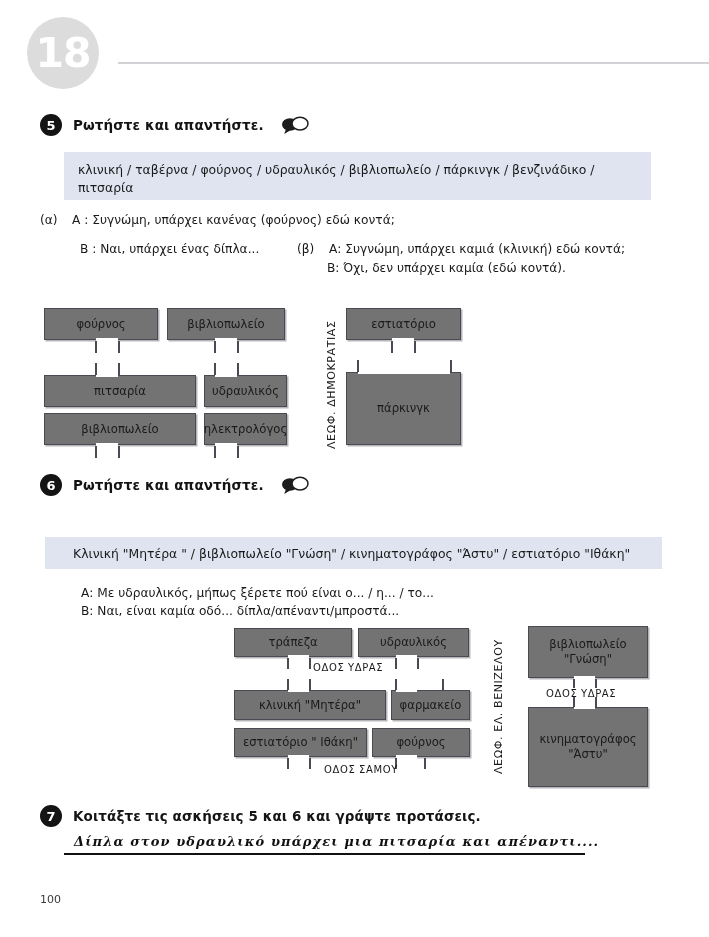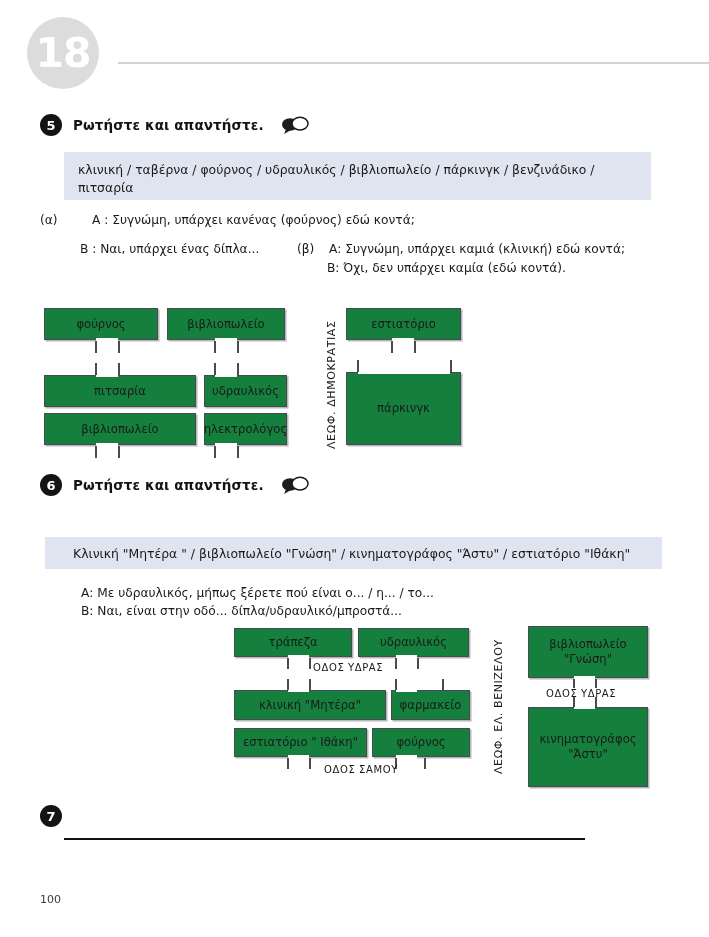--- a/index.html
+++ b/index.html
@@ -78,21 +78,21 @@
   }
 
   
   .dlg { position: absolute; font-size: 12.2px; color:#1a1a1a; white-space: nowrap; }
 
   
   .map { position: absolute; }
   .bldg {
     position: absolute;
     box-sizing: border-box;
-    background: #15803d;
+    background: #737373;
     border: 1.5px solid #4a4a52;
     display: flex;
     align-items: center;
     justify-content: center;
     text-align: center;
     font-size: 11.6px;
     color: #1a1a1a;
     line-height: 15px;
     box-shadow: 1.5px 1.5px 0 0 rgba(120,120,130,.55);
   }
@@ -162,21 +162,21 @@
   <svg class="bubble-icon" width="28" height="20" viewBox="0 0 28 20">
     <ellipse cx="9" cy="9.5" rx="8" ry="6.2" fill="#1d1d1d"></ellipse>
     <path d="M5 14 L3.2 19 L9.4 15.2 Z" fill="#1d1d1d"></path>
     <ellipse cx="19" cy="8.6" rx="8" ry="6.4" fill="#ffffff" stroke="#1d1d1d" stroke-width="1.5"></ellipse>
   </svg>
 </div>
 
 <div class="word-band" style="left:64px; top:152px; width:587px; height:48px; padding:9px 14px 0 14px;">κλινική / ταβέρνα / φούρνος / υδραυλικός / βιβλιοπωλείο / πάρκινγκ / βενζινάδικο / πιτσαρία</div>
 
 <div class="dlg" style="left:40px; top:213px;">(α)</div>
-<div class="dlg" style="left:92px; top:213px;">Α : Συγνώμη, υπάρχει κανένας (φούρνος) εδώ κοντά;</div>
+<div class="dlg" style="left:72px; top:213px;">Α : Συγνώμη, υπάρχει κανένας (φούρνος) εδώ κοντά;</div>
 <div class="dlg" style="left:80px; top:242px;">Β : Ναι, υπάρχει ένας δίπλα...</div>
 <div class="dlg" style="left:297px; top:242px;">(β)</div>
 <div class="dlg" style="left:329px; top:242px;">Α:  Συγνώμη, υπάρχει καμιά (κλινική) εδώ κοντά;</div>
 <div class="dlg" style="left:327px; top:261px;">Β:  Όχι, δεν υπάρχει καμία (εδώ κοντά).</div>
 
 <div class="map" style="left:0px; top:0px;">
 
   <div class="bldg" style="left:44px; top:308px; width:114px; height:32px;">φούρνος</div>
   <div class="notch" style="left:96px; top:338px; width:22px; height:5px;"></div>
   <div class="tick" style="left:95px;  top:341px; width:1.6px; height:12px;"></div>
@@ -226,21 +226,21 @@
   <svg class="bubble-icon" width="28" height="20" viewBox="0 0 28 20">
     <ellipse cx="9" cy="9.5" rx="8" ry="6.2" fill="#1d1d1d"></ellipse>
     <path d="M5 14 L3.2 19 L9.4 15.2 Z" fill="#1d1d1d"></path>
     <ellipse cx="19" cy="8.6" rx="8" ry="6.4" fill="#ffffff" stroke="#1d1d1d" stroke-width="1.5"></ellipse>
   </svg>
 </div>
 
 <div class="word-band" style="left:45px; top:537px; width:617px; height:32px; padding:8px 14px 0 28px;">Κλινική "Μητέρα " /  βιβλιοπωλείο "Γνώση" / κινηματογράφος "Άστυ" / εστιατόριο "Ιθάκη"</div>
 
 <div class="dlg" style="left:81px; top:586px;">Α:  Με υδραυλικός, μήπως ξέρετε πού είναι ο... / η... / το...</div>
-<div class="dlg" style="left:81px; top:604px;">Β:  Ναι, είναι στην οδό... δίπλα/υδραυλικό/μπροστά...</div>
+<div class="dlg" style="left:81px; top:604px;">Β:  Ναι, είναι καμία οδό... δίπλα/απέναντι/μπροστά...</div>
 
 <div class="map" style="left:0px; top:0px;">
 
   <div class="bldg" style="left:234px; top:628px; width:118px; height:29px;">τράπεζα</div>
   <div class="notch" style="left:288px; top:655px; width:21px; height:5px;"></div>
   <div class="tick" style="left:287px; top:658px; width:1.6px; height:11px;"></div>
   <div class="tick" style="left:309px; top:658px; width:1.6px; height:11px;"></div>
 
   <div class="bldg" style="left:358px; top:628px; width:111px; height:29px;">υδραυλικός</div>
   <div class="notch" style="left:396px; top:655px; width:21px; height:5px;"></div>
@@ -287,19 +287,21 @@
     <span>κινηματογράφος</span>
     <span>"Άστυ"</span>
   </div>
   <div class="notch" style="left:574px; top:704px; width:21px; height:5px;"></div>
   <div class="tick" style="left:573px; top:697px; width:1.6px; height:10px;"></div>
   <div class="tick" style="left:595px; top:697px; width:1.6px; height:10px;"></div>
 </div>
 
 <div class="ex-head" style="left:40px; top:805px;">
   <div class="ex-num">7</div>
+  <div class="ex-title">Κοιτάξτε τις ασκήσεις 5 και 6 και γράψτε προτάσεις.</div>
 </div>
 
 <div class="answer-wrap" style="left:64px; top:834px; width:521px;">
+  <div class="answer-text">Δίπλα στον υδραυλικό υπάρχει μια πιτσαρία και απέναντι....</div>
   <div class="answer-rule"></div>
 </div>
 
 <div class="page-no">100</div>
 
 </body></html>

